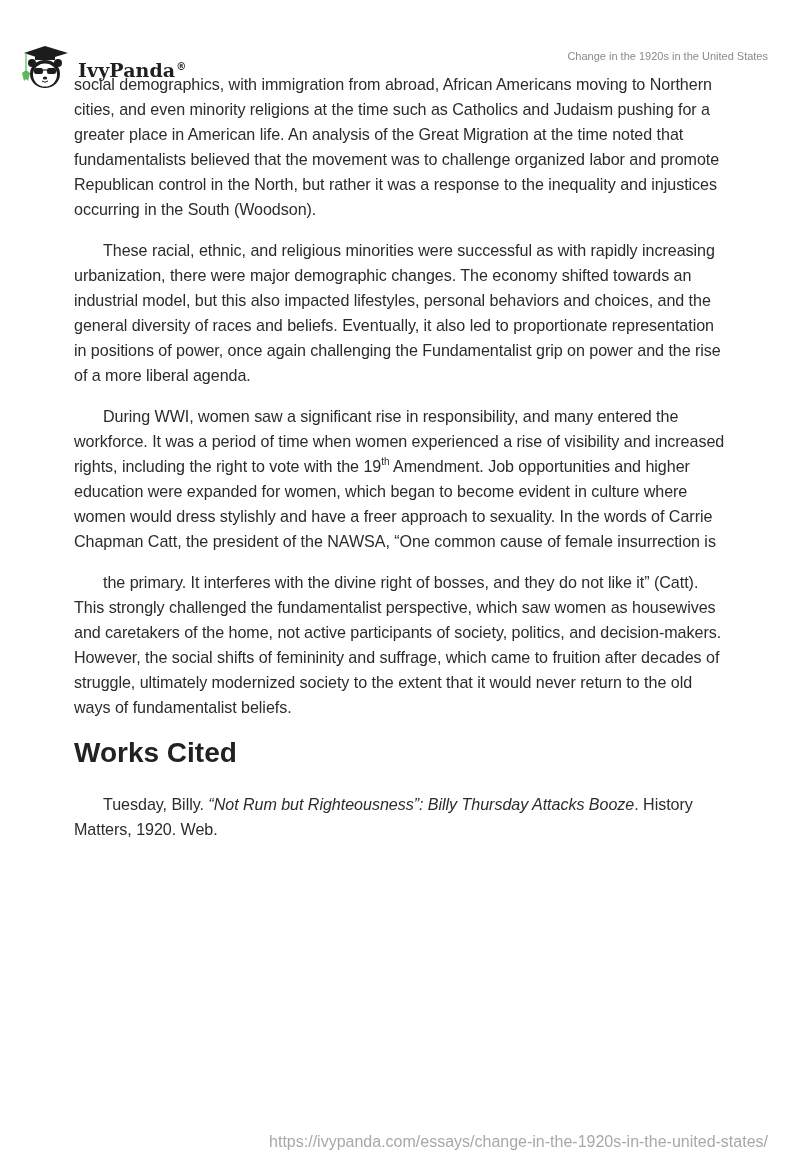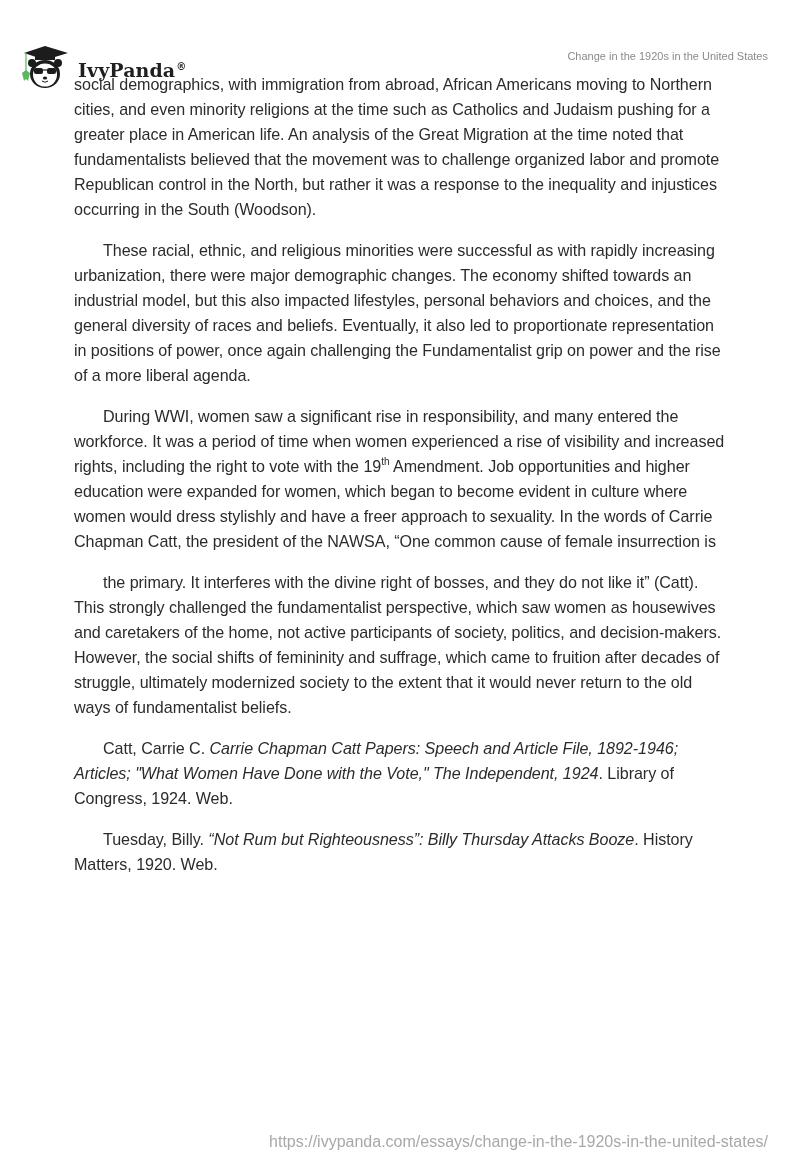--- a/index.html
+++ b/index.html
@@ -128,18 +128,18 @@
   </a>
   <div class="doc-title">Change in the 1920s in the United States</div>
 </header>
 
 <main class="content">
   <p class="body-paragraph">social demographics, with immigration from abroad, African Americans moving to Northern cities, and even minority religions at the time such as Catholics and Judaism pushing for a greater place in American life. An analysis of the Great Migration at the time noted that fundamentalists believed that the movement was to challenge organized labor and promote Republican control in the North, but rather it was a response to the inequality and injustices occurring in the South (Woodson).</p>
   <p class="body-paragraph indent">These racial, ethnic, and religious minorities were successful as with rapidly increasing urbanization, there were major demographic changes. The economy shifted towards an industrial model, but this also impacted lifestyles, personal behaviors and choices, and the general diversity of races and beliefs. Eventually, it also led to proportionate representation in positions of power, once again challenging the Fundamentalist grip on power and the rise of a more liberal agenda.</p>
   <p class="body-paragraph indent"><span>During WWI, women saw a significant rise in responsibility, and many entered the workforce. It was a period of time when women experienced a rise of visibility and increased rights, including the right to vote with the 19</span><sup>th</sup><span> Amendment. Job opportunities and higher education were expanded for women, which began to become evident in culture where women would dress stylishly and have a freer approach to sexuality. In the words of Carrie Chapman Catt, the president of the NAWSA, “One common cause of female insurrection is</span></p>
   <p class="body-paragraph indent">the primary. It interferes with the divine right of bosses, and they do not like it” (Catt). This strongly challenged the fundamentalist perspective, which saw women as housewives and caretakers of the home, not active participants of society, politics, and decision-makers. However, the social shifts of femininity and suffrage, which came to fruition after decades of struggle, ultimately modernized society to the extent that it would never return to the old ways of fundamentalist beliefs.</p>
 
+  <h2 class="works-heading">Works Cited</h2>
 
-  <p class="citation indent"><span>Catt, Carrie C. </span><em>Carrie Chapman Catt Papers: Speech and Article File, 1892-1946; Articles; "What Women Have Done with the Vote," The Independent, 1924</em><span>. Library of Congress, 1924. Web.</span></p>
   <p class="citation indent"><span>Tuesday, Billy. </span><em>“Not Rum but Righteousness”: Billy Thursday Attacks Booze</em><span>. History Matters, 1920. Web.</span></p>
 </main>
 
 <a class="footer-url">https://ivypanda.com/essays/change-in-the-1920s-in-the-united-states/</a>
 
 </body></html>

